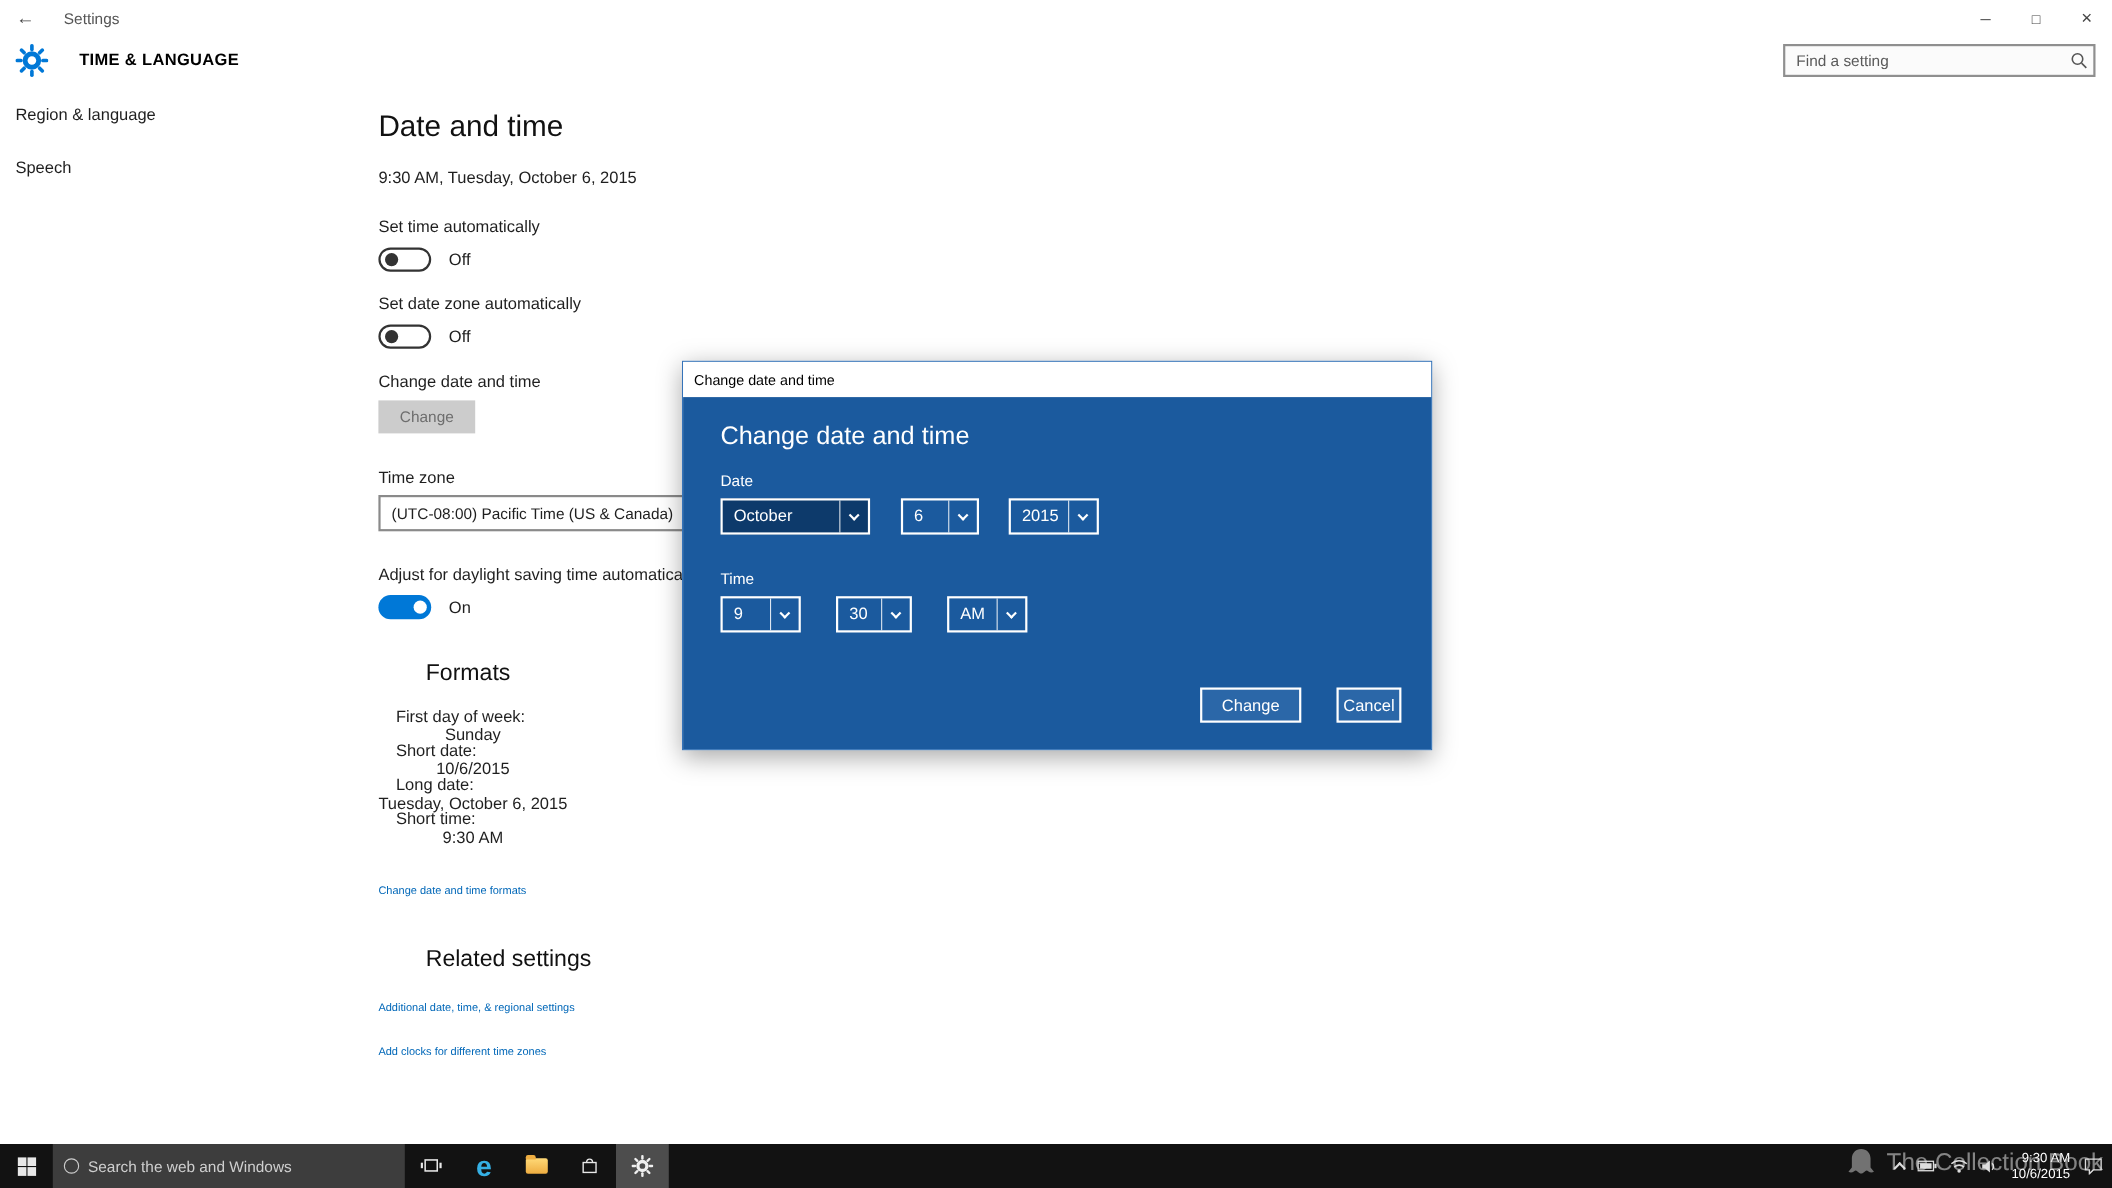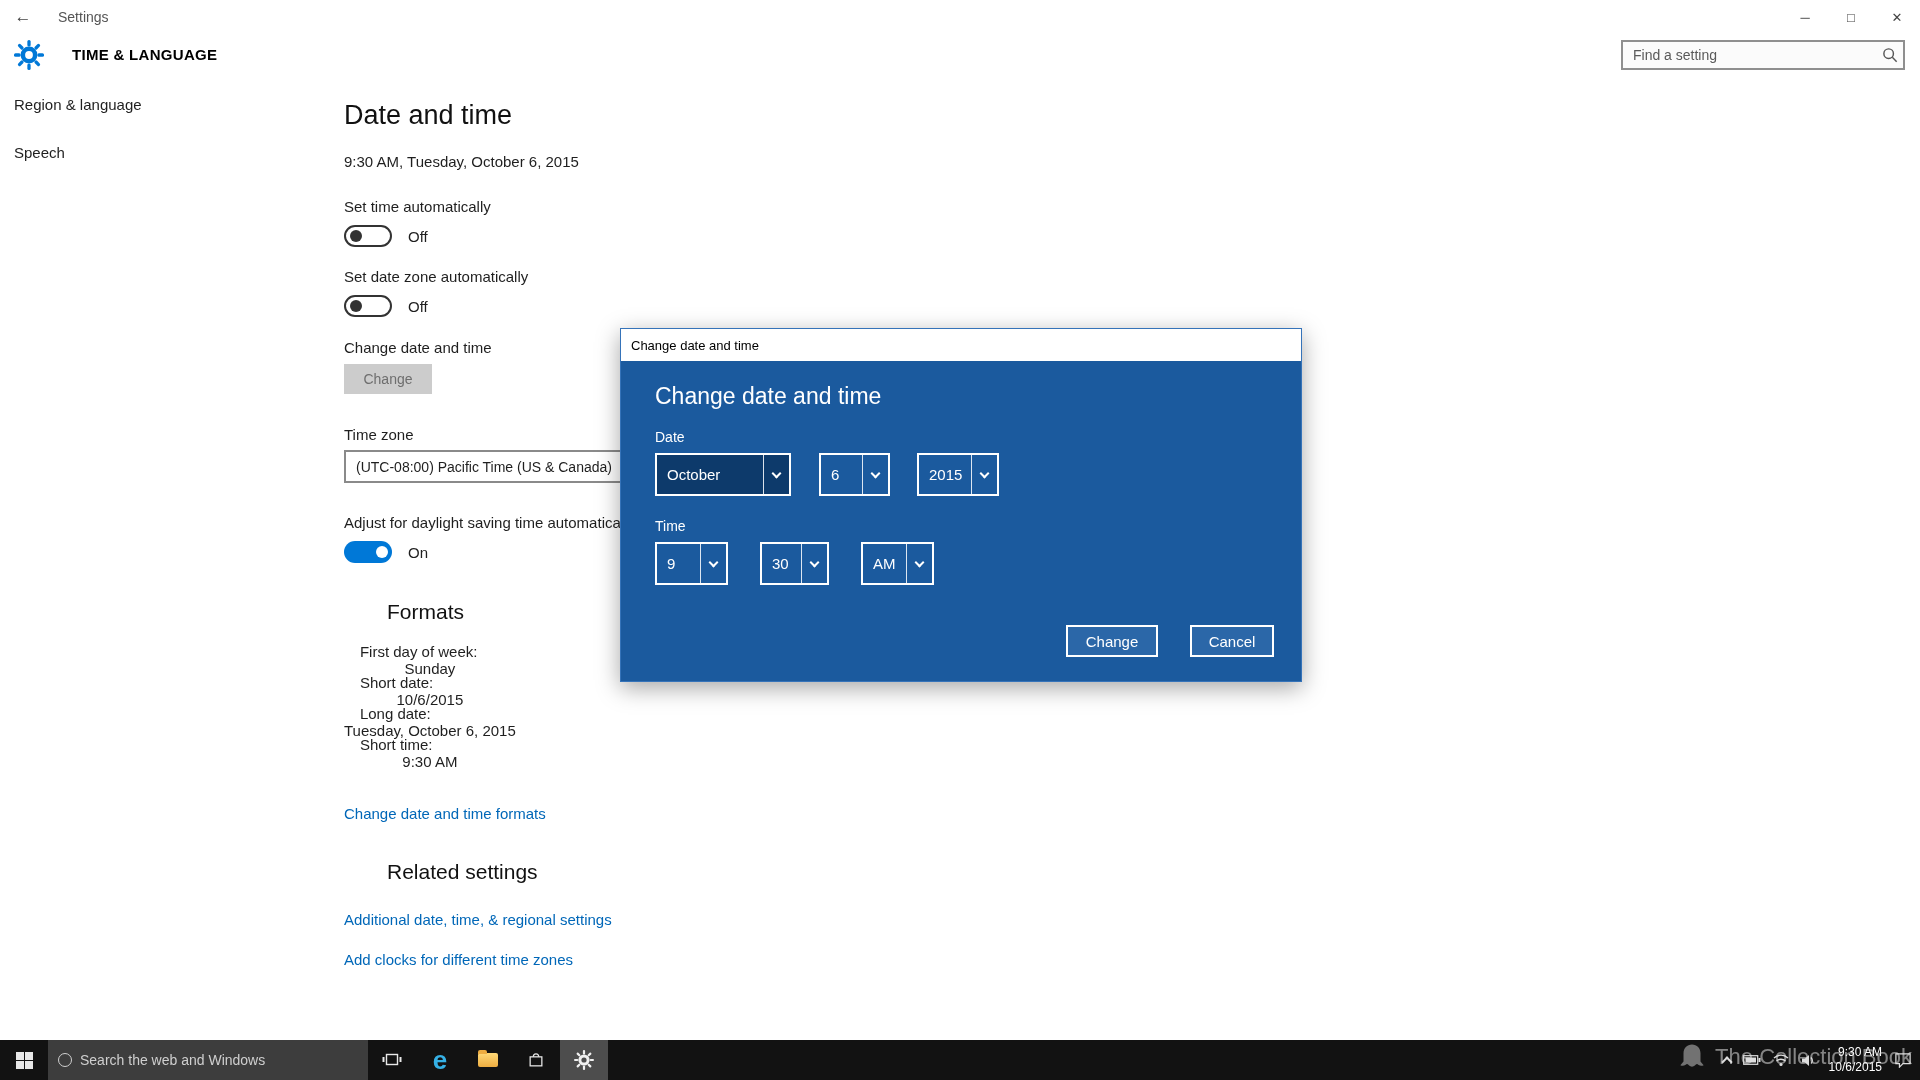--- a/index.html
+++ b/index.html
@@ -37,37 +37,37 @@
   .toggle.off .knob { position:absolute; left:4px; top:3px; width:12px; height:12px; border-radius:50%; background:#333; }
   .toggle.on { background:#0078d7; }
   .toggle.on .knob { position:absolute; right:4px; top:5px; width:12px; height:12px; border-radius:50%; background:#fff; }
   .gray-btn { width:88px; height:30px; background:#cccccc; color:#6e6e6e; font-size:14px; border:none; font-family:inherit; cursor:pointer; }
   .tz-select { width:400px; height:33px; border:2px solid #8a8a8a; background:#fff; display:flex; align-items:center; padding:0 34px 0 10px; font-size:14px; color:#1f1f1f; position:relative; cursor:pointer; }
   .tz-select .chev { position:absolute; right:12px; top:11px; color:#444; }
   .chev { width:8px; height:8px; border-right:2px solid currentColor; border-bottom:2px solid currentColor; transform:rotate(45deg); display:inline-block; }
   .section-title { font-size:21px; font-weight:300; color:#111;margin-left:43px; }
   .fmt-row { height:31px; display:flex; align-items:center; font-size:15px;flex-direction:column; }
   .fmt-label { width:140px; flex:0 0 auto; }
-  .link { font-size:15px; color:#0067b8; cursor:pointer; }
+  .link { font-size:10px; color:#0067b8; cursor:pointer; }
 
   
   .dialog { position:absolute; left:620px; top:328px; width:682px; height:354px; background:#fff; border:1px solid #3573b9; box-shadow:0 6px 22px rgba(0,0,0,.35); z-index:40; }
   .dlg-titlebar { height:32px; background:#fff; display:flex; align-items:center; padding-left:10px; font-size:13px; color:#000; }
   .dlg-body { position:absolute; top:32px; left:0; right:0; bottom:0; background:#1b5a9e; }
   .dlg-heading { position:absolute; left:34px; top:22px; font-size:23px; font-weight:300; color:#fff; }
   .dlg-label { position:absolute; left:34px; font-size:14px; color:#fff; }
   .dlg-row { position:absolute; left:34px; display:flex; }
-  .dlg-select { height:43px; border:2px solid #fff; color:#fff; font-size:15px; display:flex; align-items:center; padding-left:10px; padding-right:30px; position:relative; background:transparent; cursor:pointer; }
+  .dlg-select { height:33px; border:2px solid #fff; color:#fff; font-size:15px; display:flex; align-items:center; padding-left:10px; padding-right:30px; position:relative; background:transparent; cursor:pointer; }
   .dlg-select.focused { background:#0d3a6b; }
   .dlg-select .chev-zone { position:absolute; right:0; top:0; bottom:0; width:26px; border-left:1px solid rgba(255,255,255,.85); display:flex; align-items:center; justify-content:center; color:#fff; }
   .dlg-select .chev { width:7px; height:7px; margin-top:-3px; }
   .dlg-buttons { position:absolute; left:0; right:0; top:264px; display:flex; justify-content:flex-end; gap:32px; padding-right:27px; }
   .dlg-btn { height:32px; border:2px solid #fff; background:#2b67a8; color:#fff; font-size:15px; display:flex; align-items:center; justify-content:center; cursor:pointer; font-family:inherit; }
   .dlg-btn.primary { width:92px; }
-  .dlg-btn.secondary { width:84px; }
+  .dlg-btn.secondary { width:59px; }
 
   
   .taskbar { position:absolute; left:0; top:1040px; width:1920px; height:40px; background:#121212; display:flex; align-items:stretch; z-index:50; }
   .tb-slot { width:48px; display:flex; align-items:center; justify-content:center; cursor:pointer; flex:0 0 auto; }
   .tb-slot.active { background:#4d4d4d; }
   .tb-search { width:320px; background:#3d3d3d; display:flex; align-items:center; padding-left:10px; flex:0 0 auto; }
   .tb-search .circ { width:14px; height:14px; border:1.5px solid #cfcfcf; border-radius:50%; flex:0 0 auto; }
   .tb-search input { flex:1; background:transparent; border:none; outline:none; color:#d6d6d6; font-size:14px; padding:0 8px; font-family:inherit; }
   .tb-search input::placeholder { color:#cfcfcf; opacity:1; }
   .edge-e { font-size:26px; font-weight:700; color:#35b0e5; line-height:1; }

